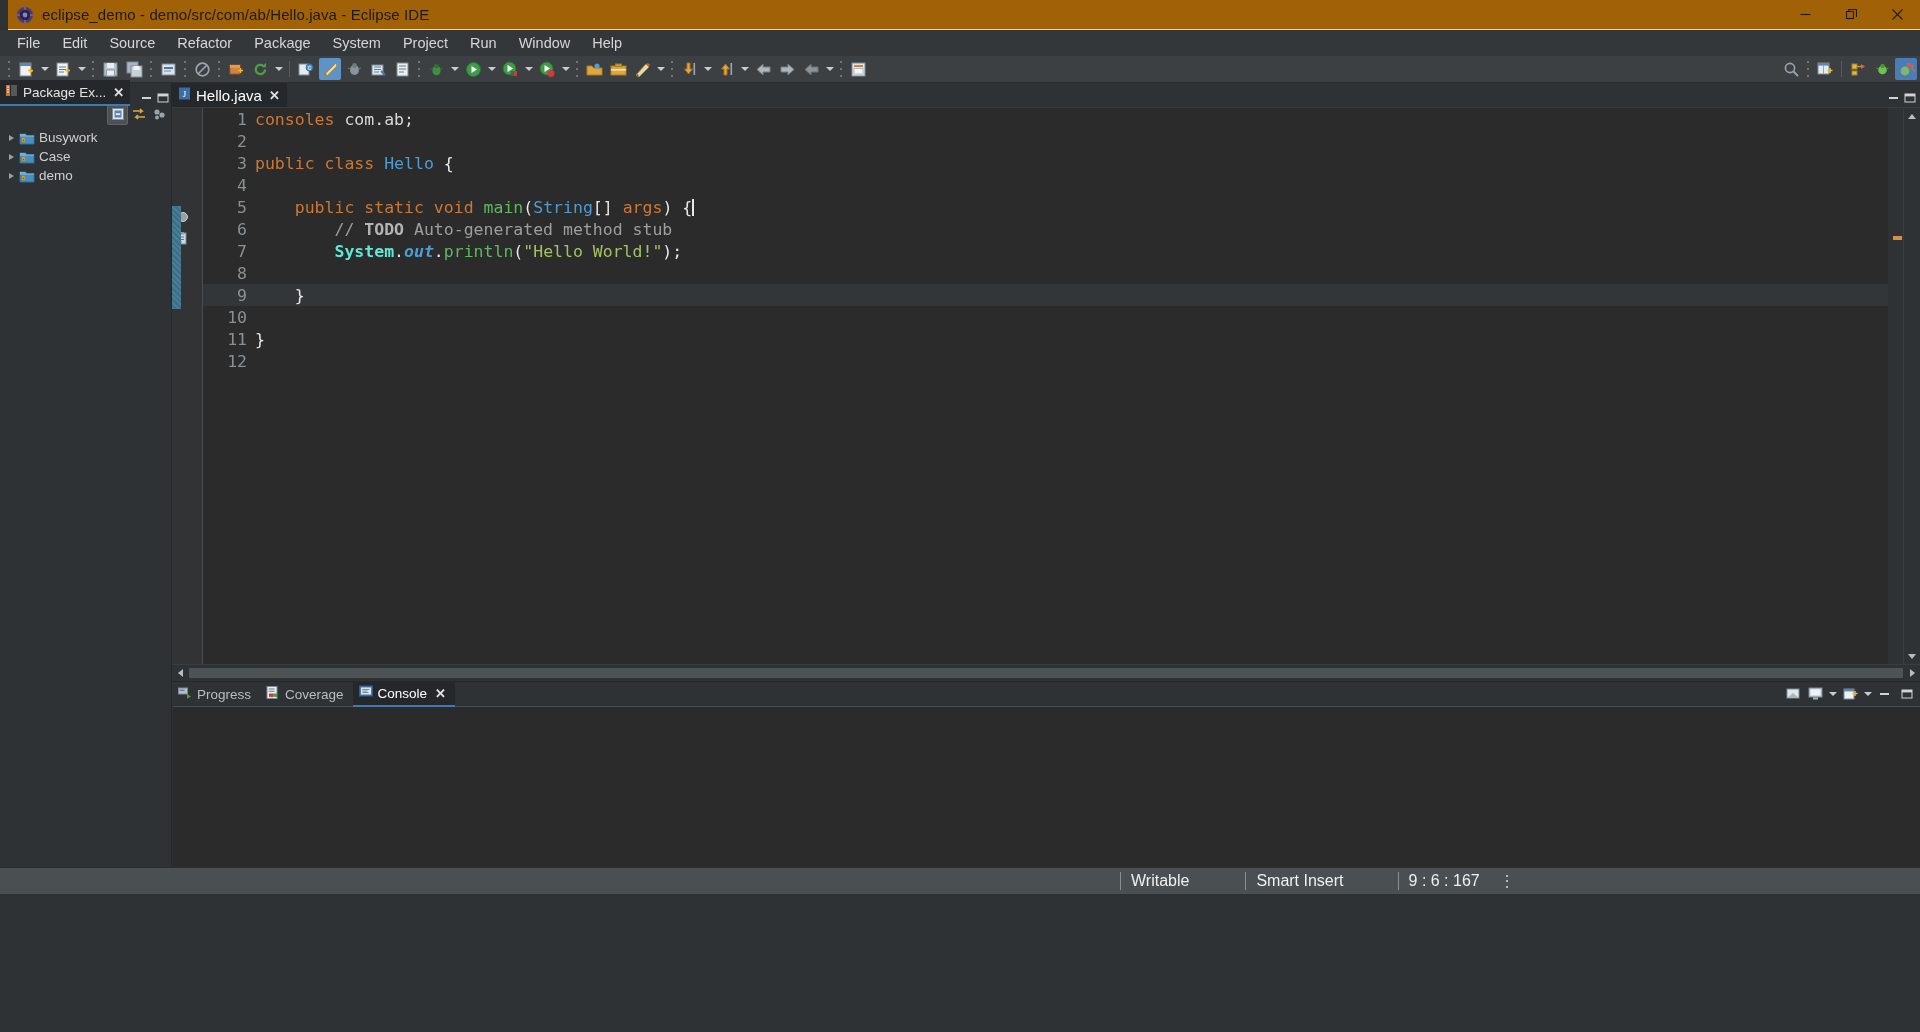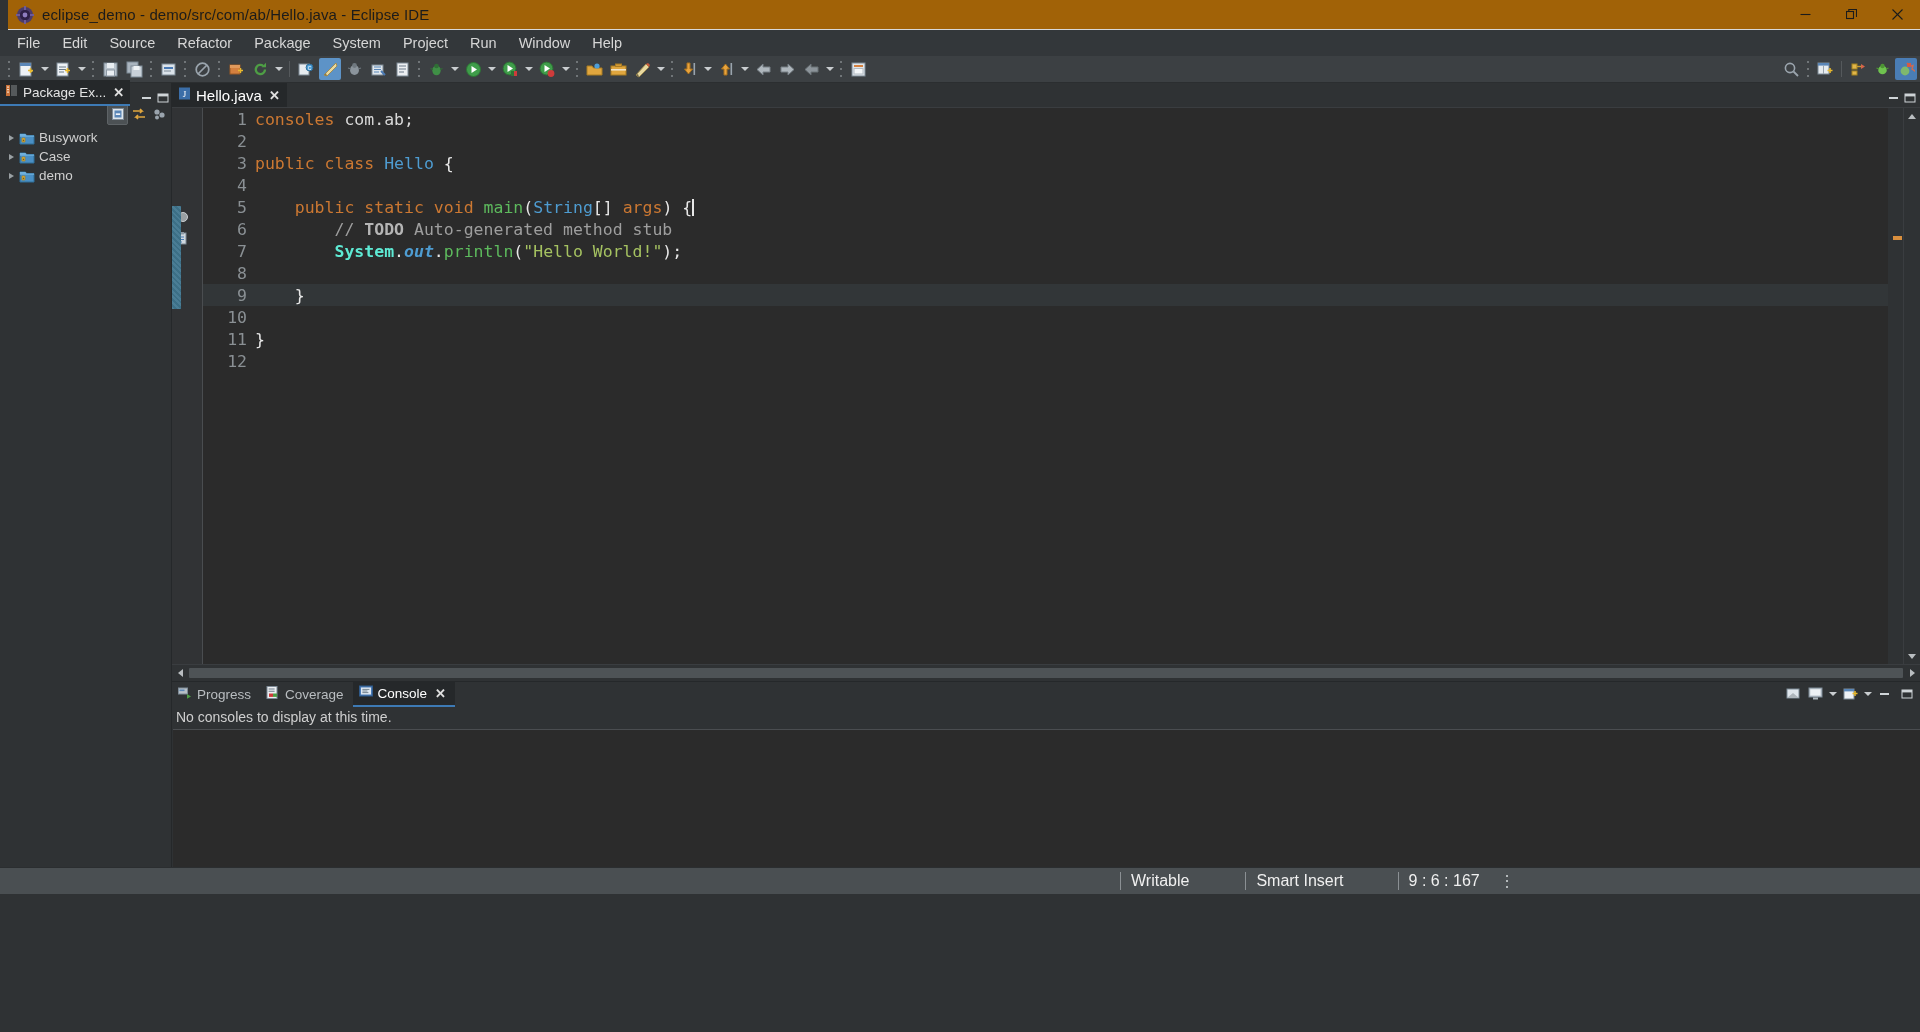--- a/index.html
+++ b/index.html
@@ -706,21 +706,20 @@
               </svg>
           </div>
           <div class="con-btn">
             <svg width="12" height="10" viewBox="0 0 12 10">
                 <rect x="1" y="1" width="10" height="8" fill="none" stroke="#cfd4d7"></rect>
                 <rect x="1" y="1" width="10" height="2.4" fill="#cfd4d7"></rect>
               </svg>
           </div>
         </div>
       </div>
-      <div class="con-msg">No consoles to display at this time.</div>
       <div class="con-out"></div>
     </div>
   </div>
 </div>
 
 <div class="statusbar">
   <div class="st-spacer" style="width:1120px;"></div>
   <div class="st-cell">Writable</div>
   <div class="st-cell" style="margin-left:46px;">Smart Insert</div>
   <div class="st-cell" style="margin-left:44px;">9 : 6 : 167</div>

